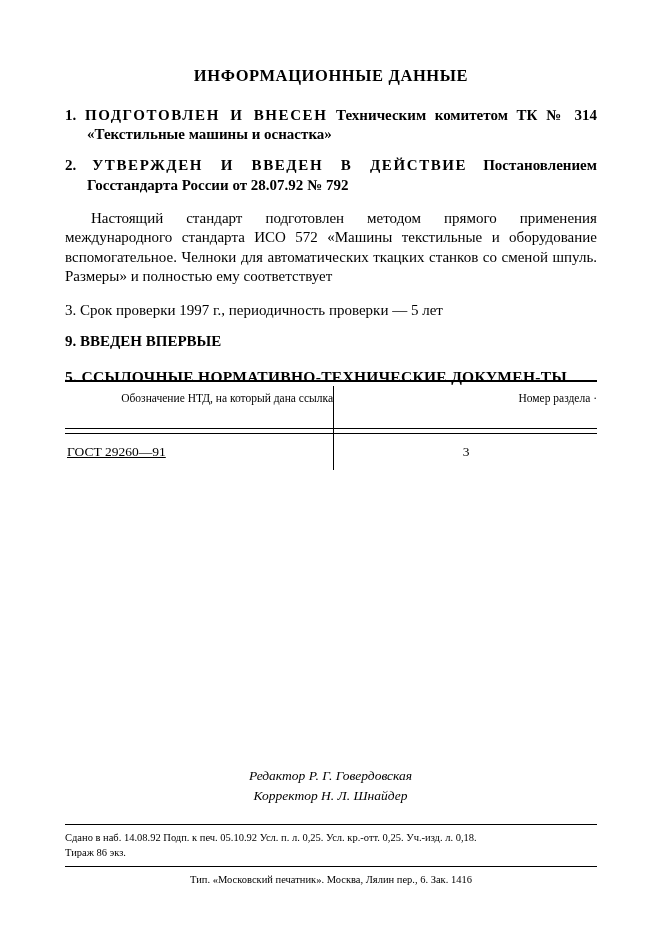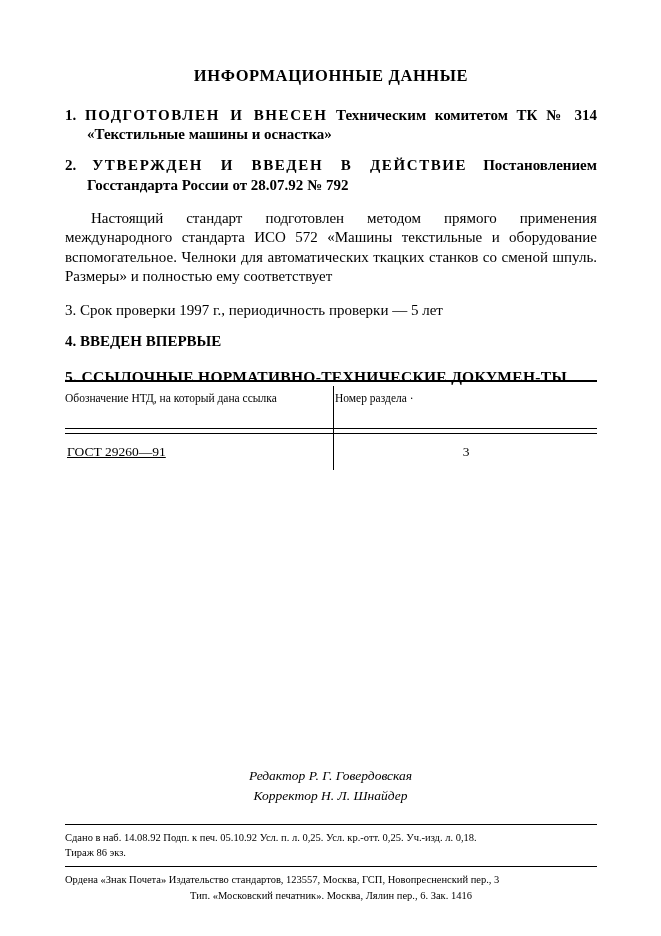--- a/index.html
+++ b/index.html
@@ -83,21 +83,21 @@
     height: 0;
   }
   .thead {
     position: relative;
     height: 46px;
   }
   .thead .col1, .thead .col2 {
     position: absolute;
     top: 9px;
     font-size: 11.5px;
-    text-align: left;
+    text-align: right;
     line-height: 1.35;
   }
   .thead .col1 {
     left: 0;
     width: 268px;
   }
   .thead .col2 {
     left: 270px;
     width: 262px;
   }
@@ -191,21 +191,21 @@
 
     <div class="item item-indent">
       <span class="num">2.</span>
       <span class="b sp">УТВЕРЖДЕН И ВВЕДЕН В ДЕЙСТВИЕ</span><span class="b"> Постановлением Госстандарта России от 28.07.92 № 792</span>
     </div>
 
     <div class="para">Настоящий стандарт подготовлен методом прямого применения международного стандарта ИСО 572 «Машины  текстильные и оборудование   вспомогательное. Челноки для  автоматических ткацких станков со сменой шпуль. Размеры» и полностью ему соответствует</div>
 
     <div class="item item-indent">3. Срок проверки 1997 г., периодичность проверки — 5 лет</div>
 
-    <div class="item item-indent b">4. ВВЕДЕН ВПЕРВЫЕ</div>
+    <div class="item item-indent b">9. ВВЕДЕН ВПЕРВЫЕ</div>
 
     <div class="item5">5. ССЫЛОЧНЫЕ НОРМАТИВНО-ТЕХНИЧЕСКИЕ ДОКУМЕН-ТЫ</div>
 
   </div>
 
   <div class="table-wrap">
     <div class="rule-thick"></div>
     <div class="thead">
       <div class="vline"></div>
       <div class="col1">Обозначение НТД, на который дана ссылка</div>
@@ -226,17 +226,16 @@
   <div class="footer-rule" style="top:820px"></div>
 
   <div class="imprint">
     <div class="line">Сдано в наб. 14.08.92 Подп. к печ. 05.10.92 Усл. п. л. 0,25. Усл. кр.-отт. 0,25. Уч.-изд. л. 0,18.</div>
     <div class="line">Тираж 86 экз.</div>
   </div>
 
   <div class="footer-rule" style="top:862px"></div>
 
   <div class="pub">
-    <div class="l1">Ордена «Знак Почета» Издательство стандартов,  123557, Москва, ГСП, Новопресненский пер., 3</div>
     <div class="l2">Тип. «Московский печатник». Москва, Лялин пер., 6. Зак. 1416</div>
   </div>
 
 </div>
 
 </body></html>

